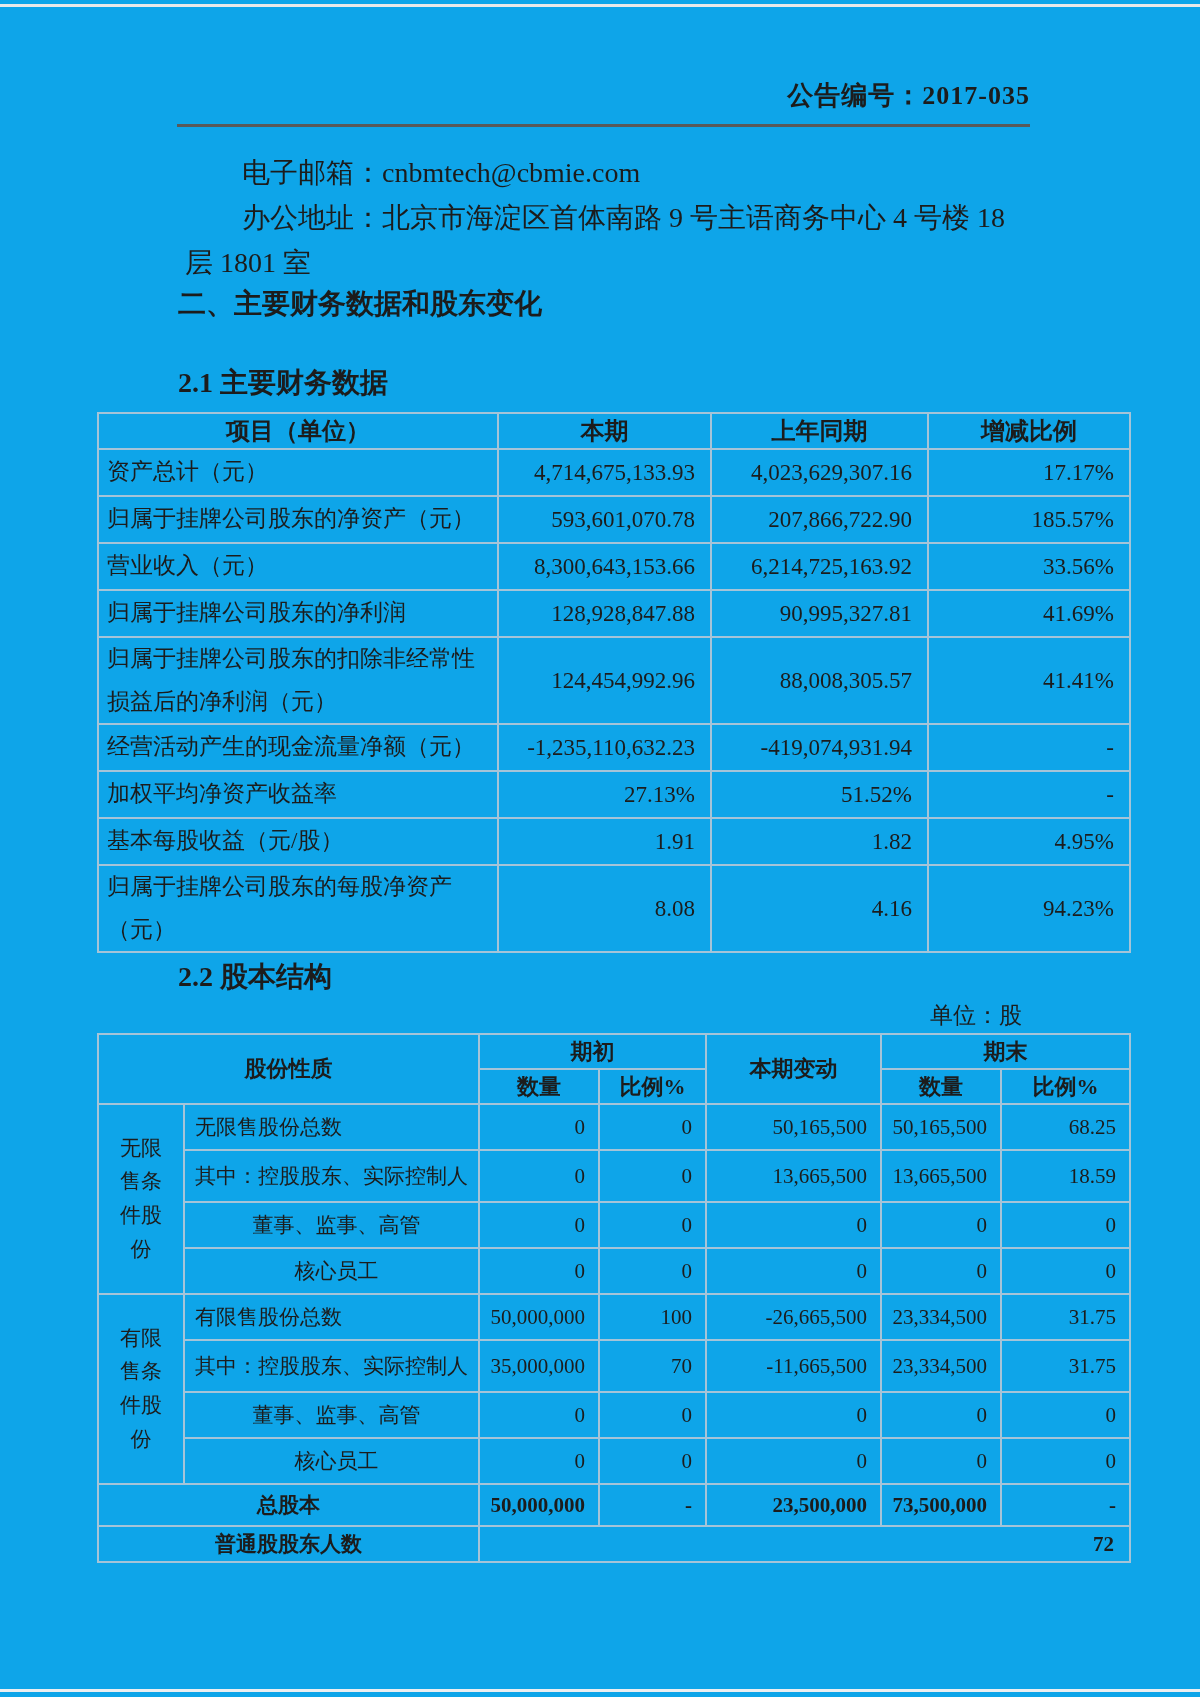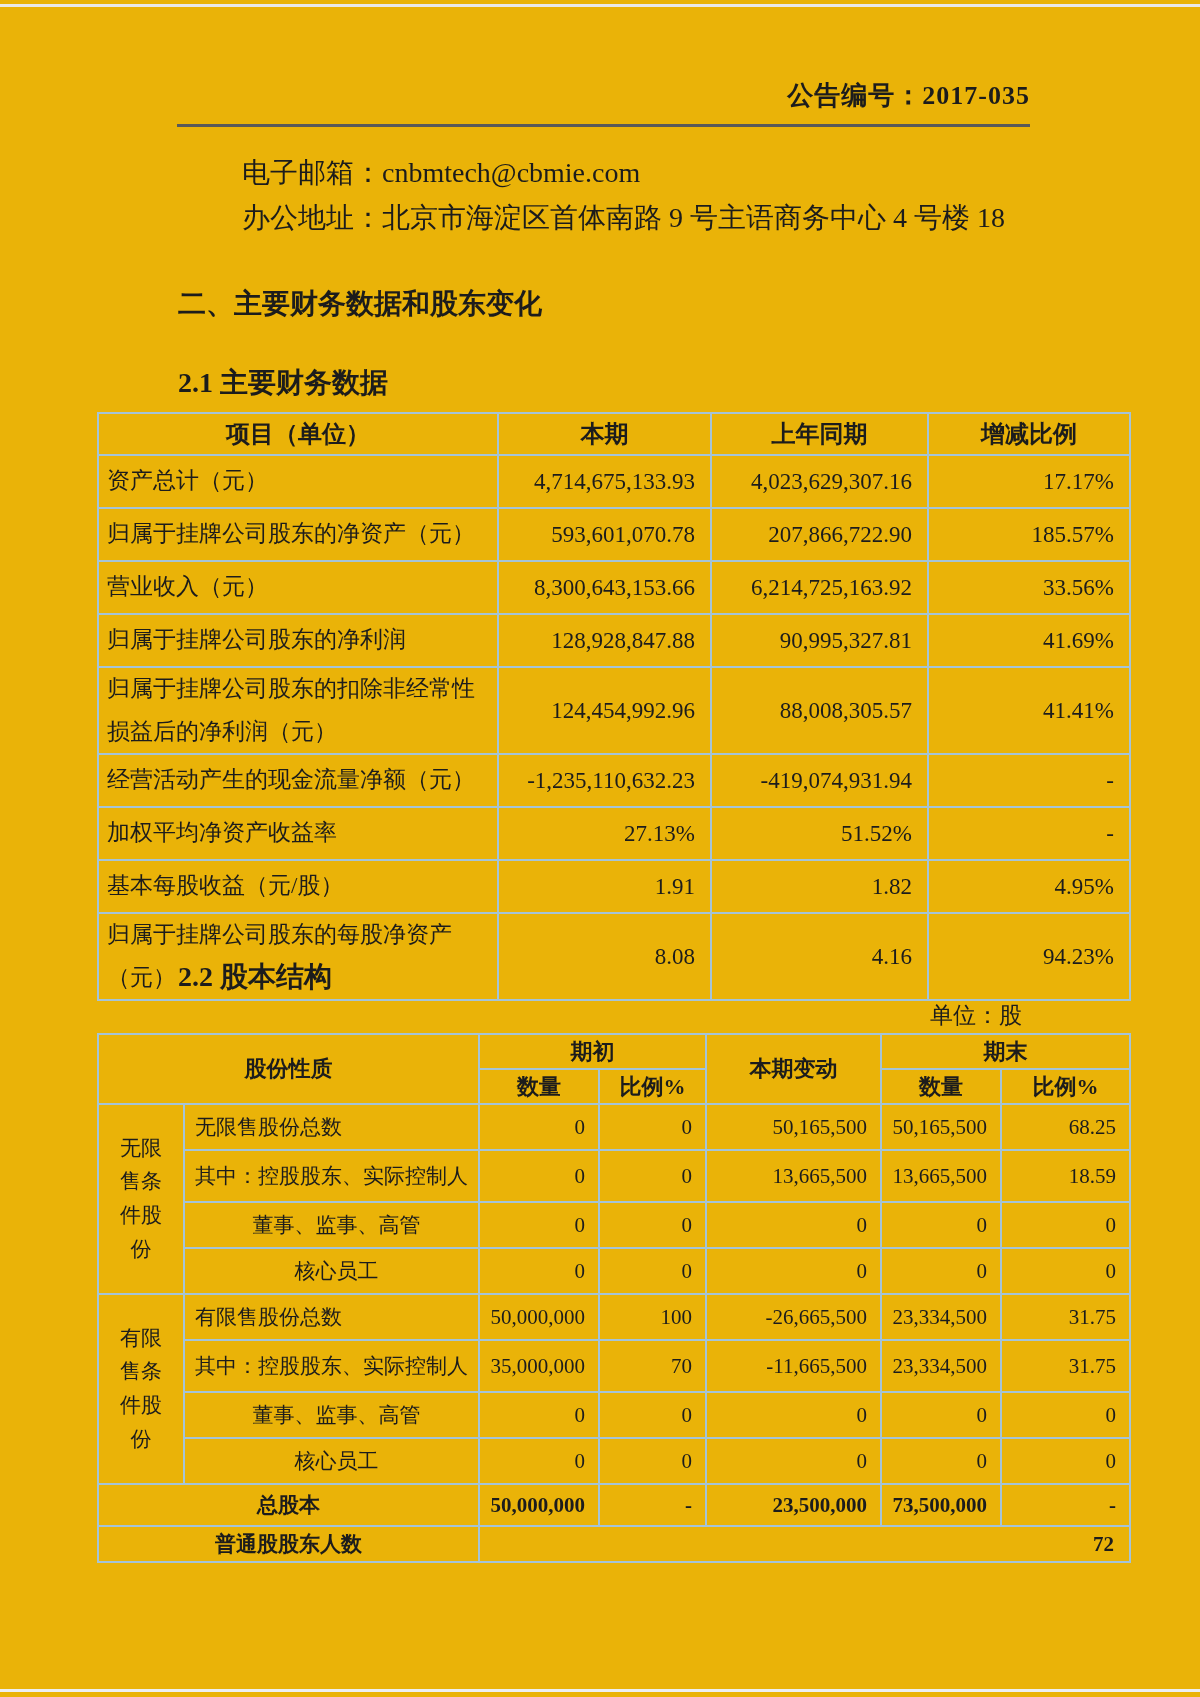--- a/index.html
+++ b/index.html
@@ -5,21 +5,21 @@
   * { margin: 0; padding: 0; box-sizing: border-box; }
   html, body { background: #ffffff; }
   body {
     font-family: "Liberation Serif", "DejaVu Serif", serif;
     color: #1c1c1c;
   }
   .page {
     position: relative;
     width: 1200px;
     height: 1697px;
-    background: #eab308;
+    background: #0ea5e9;
     margin: 0 auto;
     overflow: hidden;
   }
   .page-edge-top {
     position: absolute; top: 4px; left: 0; width: 100%; height: 3px;
     background: #e9e9e9;
   }
   .page-edge-bottom {
     position: absolute; bottom: 5px; left: 0; width: 100%; height: 3px;
     background: #eceff1;
@@ -83,22 +83,22 @@
     left: 97px;
   }
   td, th {
     border: 2px solid #a5c4d8;
     vertical-align: middle;
     overflow: hidden;
   }
   
   .t1 { top: 412px; width: 1032px; font-size: 23px; }
   .t1 th { font-size: 24px; font-weight: bold; text-align: center; }
-  .t1 thead tr { height: 42px; padding-left: 32px; }
-  .t1 tbody tr { height: 53px; }
+  .t1 thead tr { height: 36px; padding-left: 32px; }
+  .t1 tbody tr { height: 47px; }
   .t1 tr.tall { height: 86px; }
   .t1 td.label { text-align: left; padding-left: 8px; line-height: 1.85; }
   .t1 td.num { text-align: right; padding-right: 15px; }
   
   .t2 { top: 1033px; width: 1032px; font-size: 21px; }
   .t2 th { font-size: 22px; font-weight: bold; text-align: center; }
   .t2 thead tr { height: 35px; }
   .t2 tbody tr { height: 52px; }
   .t2 tr.tall2 { height: 46px; }
   .t2 tr.total-row { height: 42px; }
@@ -122,20 +122,21 @@
 <div class="page">
   <div class="page-edge-top"></div>
   <div class="page-edge-bottom"></div>
 
   <div class="announce-no">公告编号：2017-035</div>
   <div class="rule"></div>
 
   <div class="contact">
     <div class="indent">电子邮箱：cnbmtech@cbmie.com</div>
     <div class="indent">办公地址：北京市海淀区首体南路 9 号主语商务中心 4 号楼 18</div>
+    <div>层 1801 室</div>
   </div>
 
   <div class="heading-main">二、主要财务数据和股东变化</div>
   <div class="heading-sub1">2.1 主要财务数据</div>
 
   <table class="t1">
     <colgroup>
       <col style="width:400px">
         <col style="width:213px">
         <col style="width:217px">

